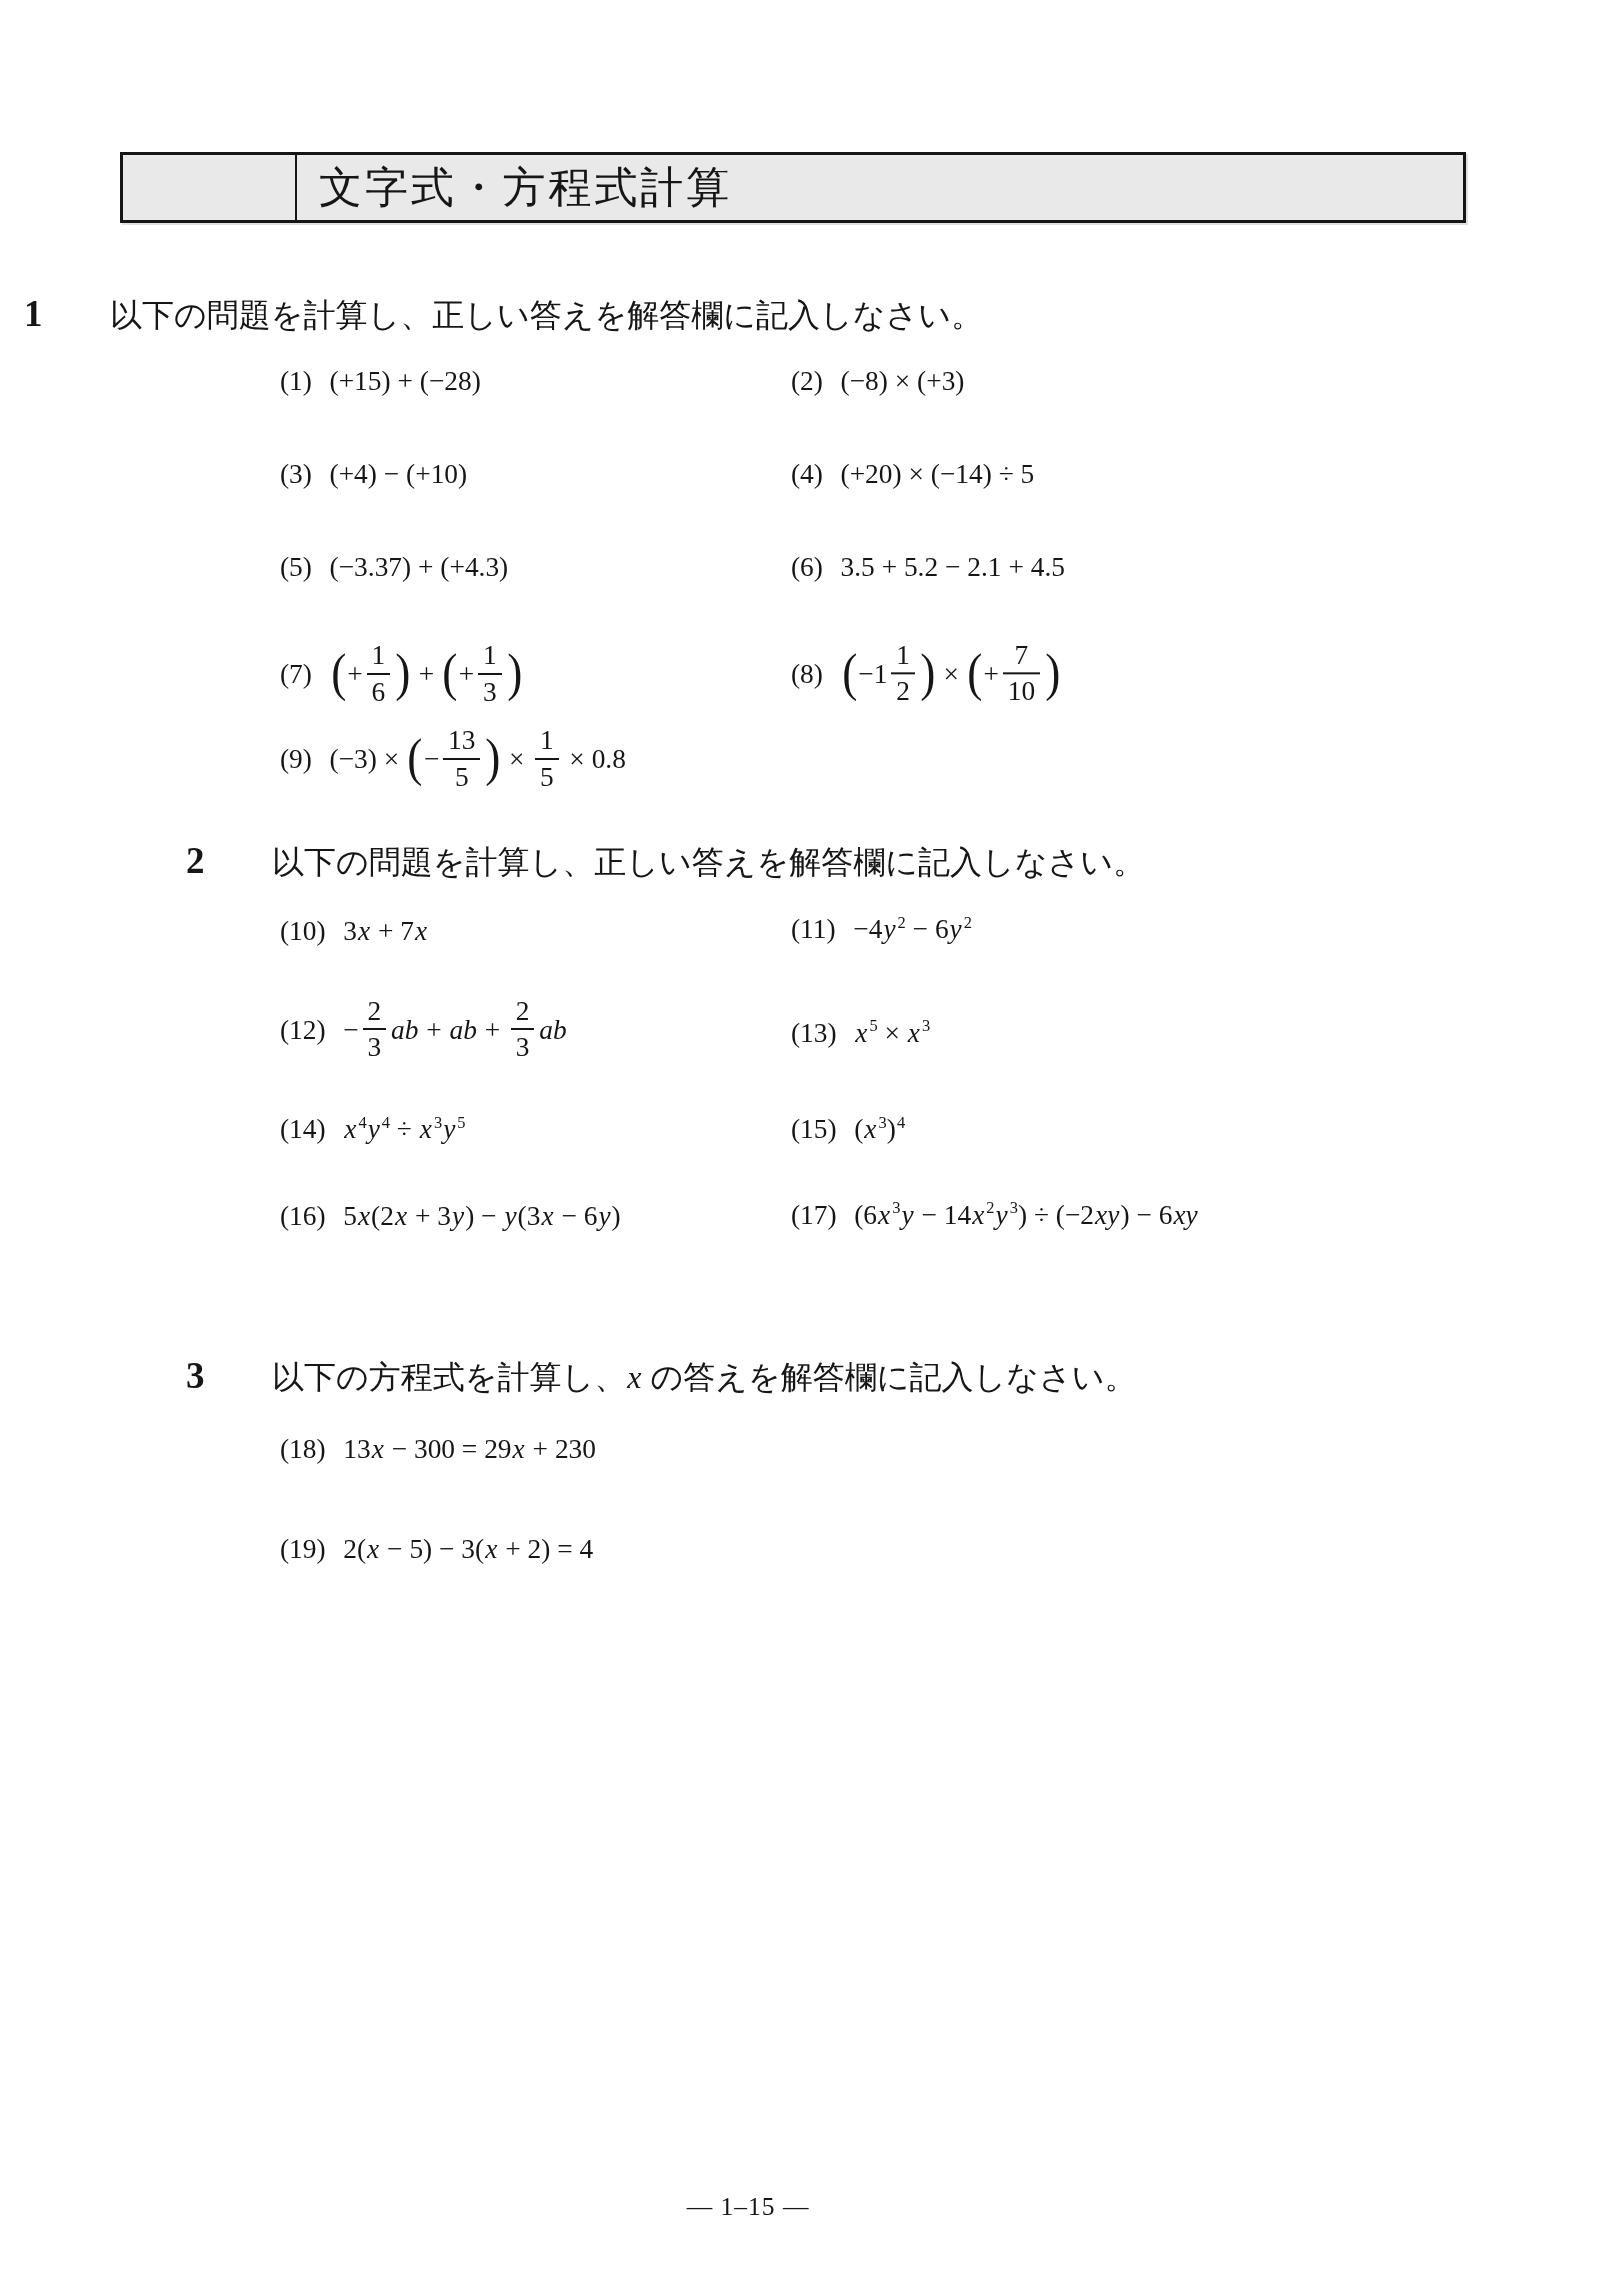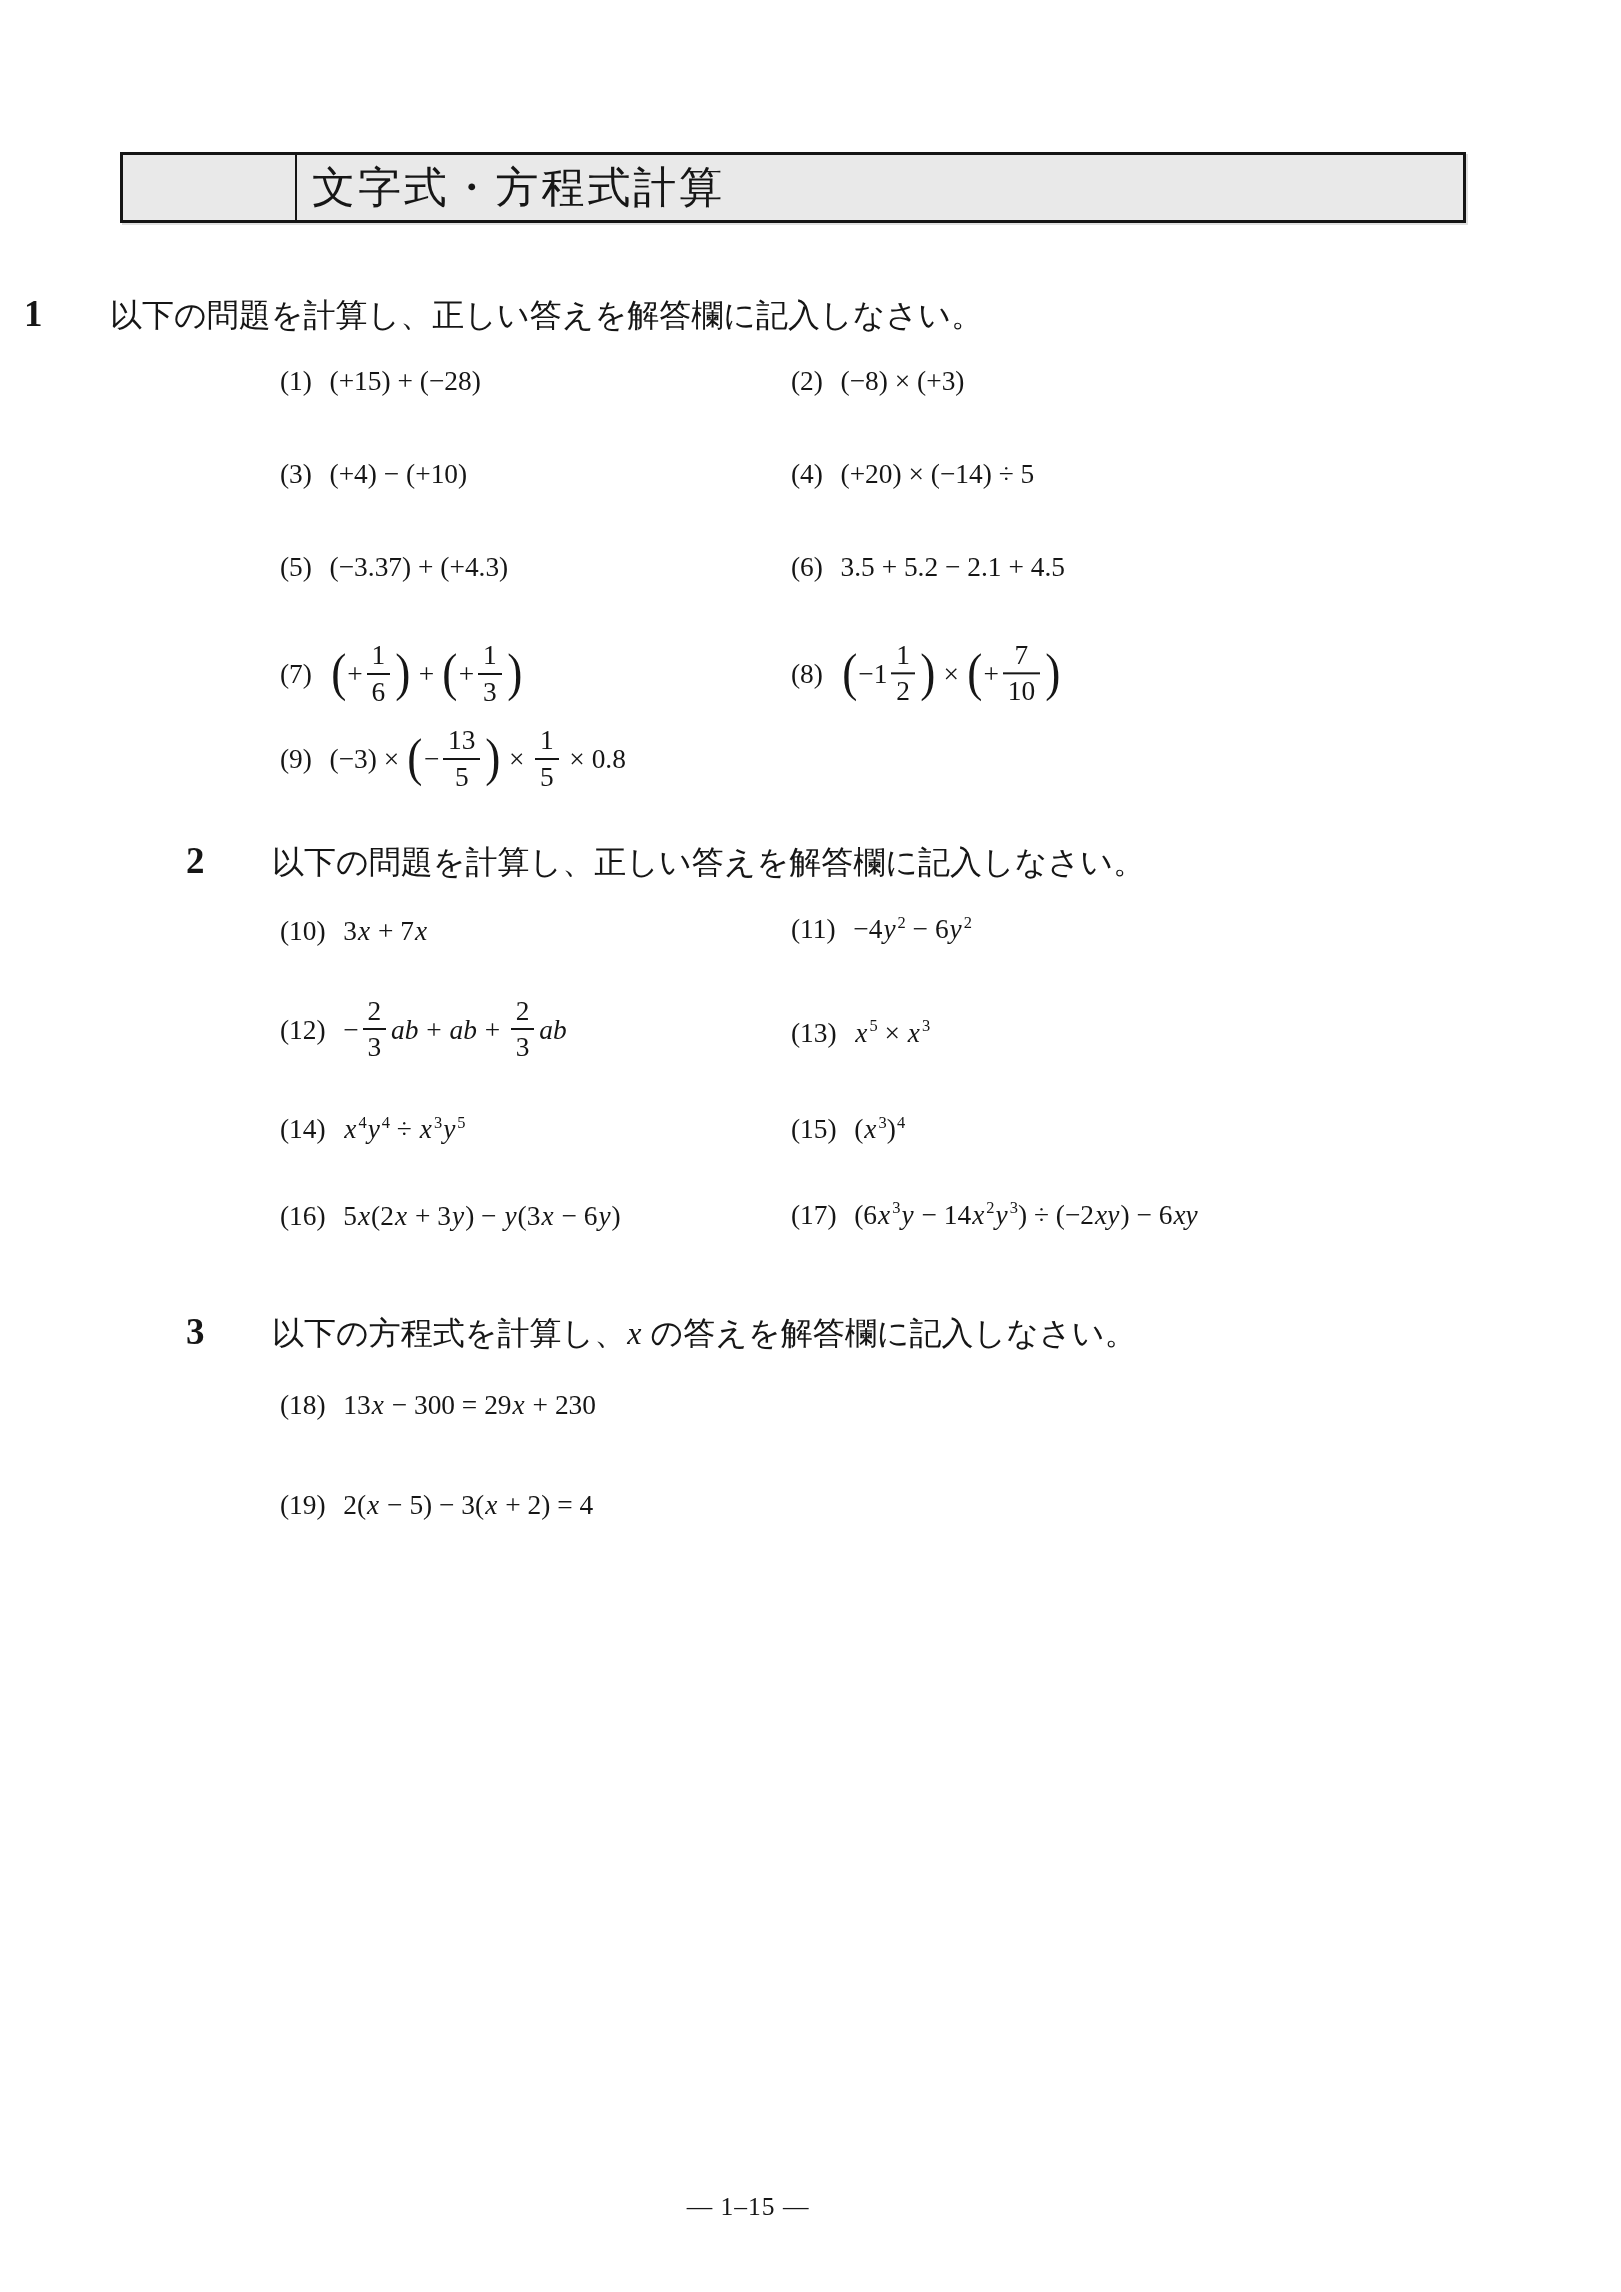--- a/index.html
+++ b/index.html
@@ -13,31 +13,31 @@
   
   .title-box{
     position:absolute;left:120px;top:152px;width:1346px;height:71px;
     box-sizing:border-box;border:3.9px solid #151515;background:#e9e9e9;
     display:flex;box-shadow:2px 2px 0 rgba(0,0,0,0.12);
   }
   .title-left{
     width:174px;box-sizing:border-box;border-right:2.9px solid #151515;
   }
   .title-main{
-    flex:1;display:flex;align-items:center;padding-left:15px;
+    flex:1;display:flex;align-items:center;padding-left:22px;
     font-size:43px;letter-spacing:2.9px;
   }
 
   
   #sections{position:absolute;left:0;top:222px;width:1621px;}
   .sec-header{padding-left:186px;font-size:32px;line-height:45px;white-space:nowrap;}
   .sec-num{font-weight:bold;font-size:37px;display:inline-block;width:86px;}
   .sec0{margin-top:69px;}
   .sec1{margin-top:39px;}
-  .sec2{margin-top:72px;}
+  .sec2{margin-top:116px;}
   .sec0 .sec-header{margin-bottom:22.5px;padding-left:24px;}
   .sec1 .sec-header{margin-bottom:25.5px;}
   .sec2 .sec-header{margin-bottom:29px;}
 
   
   .row{position:relative;margin-left:280px;font-size:27.4px;line-height:41px;white-space:nowrap;}
   .sec0 .row{margin-bottom:52px;}
   .sec1 .row{margin-bottom:43px;}
   .sec2 .row{margin-bottom:59px;}
   .row.tall{line-height:normal;padding:3.9px 0;}

